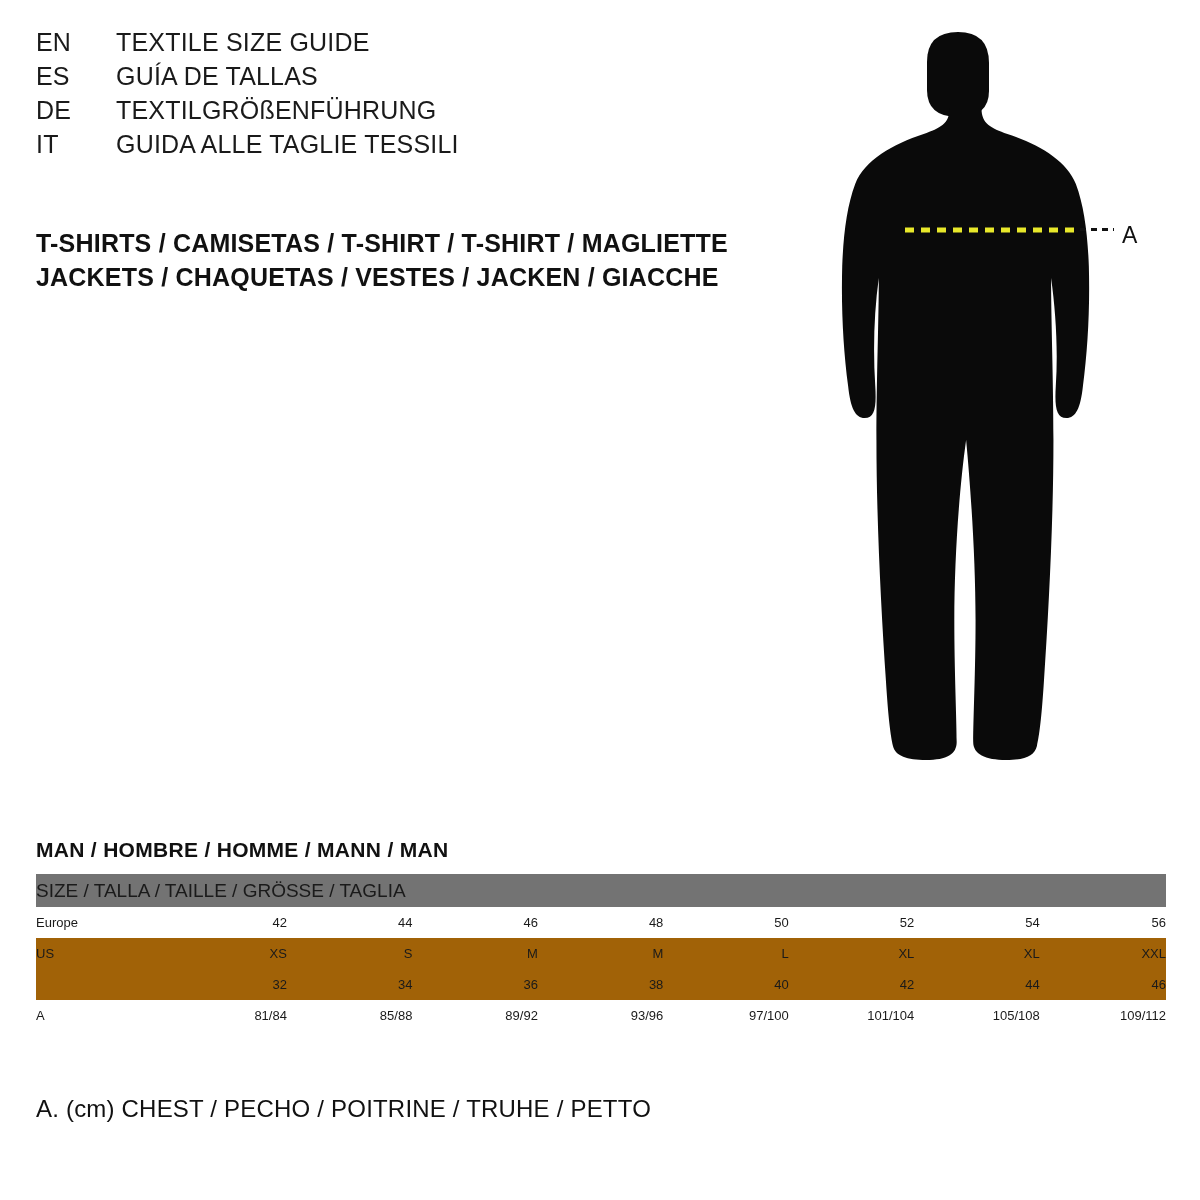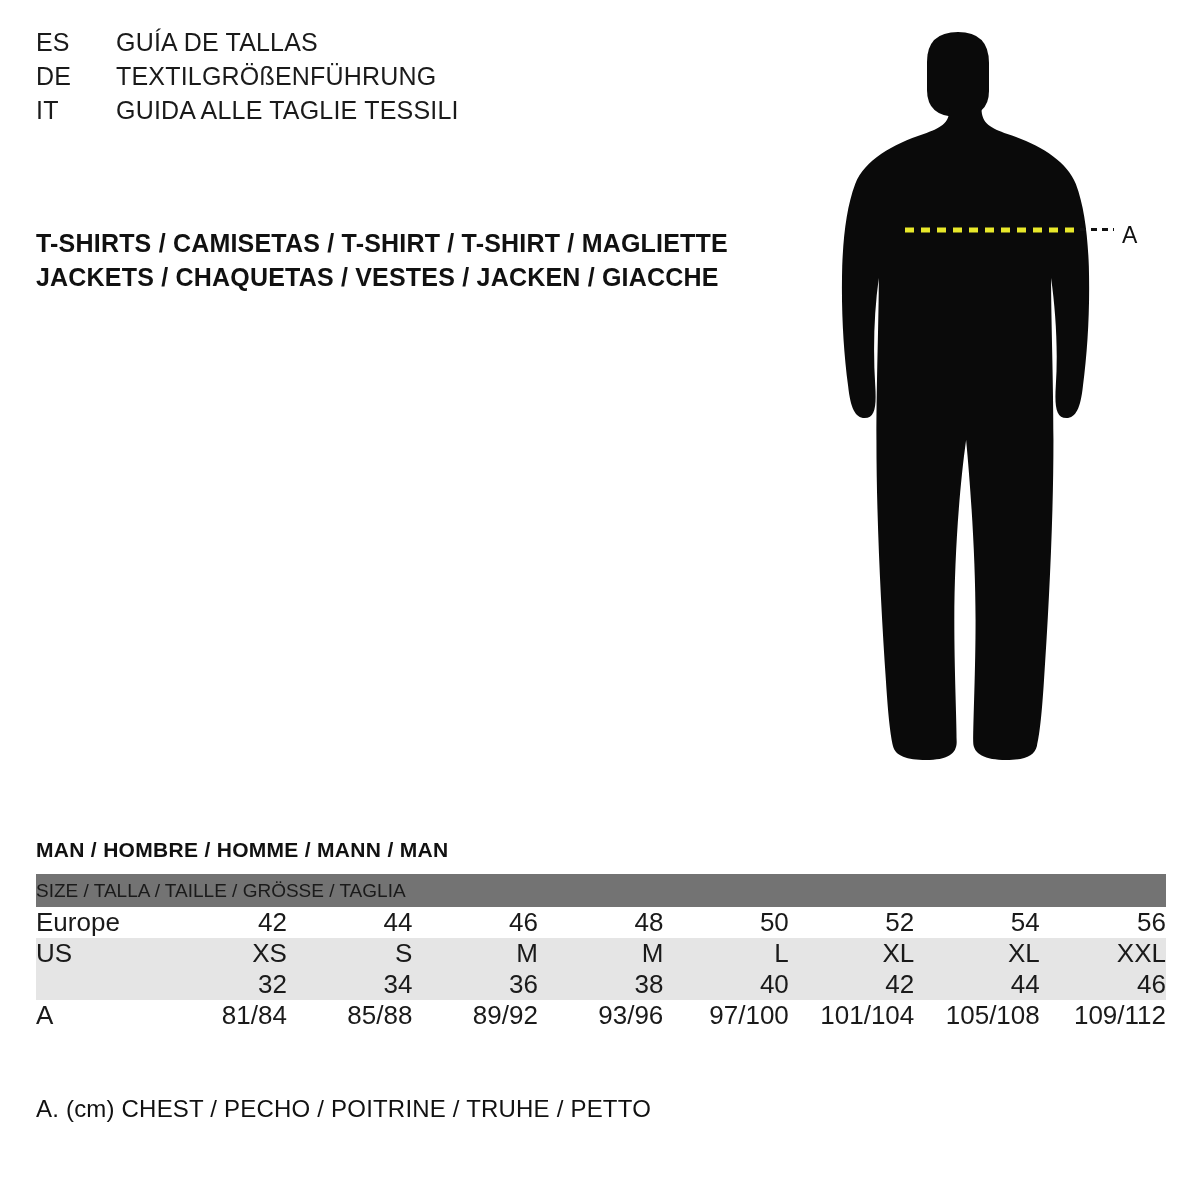--- a/index.html
+++ b/index.html
@@ -100,56 +100,60 @@
     letter-spacing: 0.3px;
     color: #111111;
     margin-bottom: 12px;
   }
   table.size-table {
     border-collapse: collapse;
     width: 1130px;
     table-layout: fixed;
   }
   table.size-table td {
-    font-size: 26px;
+    font-size: 13px;
     color: #1a1a1a;
     height: 31px;
     padding: 0;
     vertical-align: middle;
   }
   td.label-cell {
     text-align: left;
     padding-left: 8px;
     width: 160px;
   }
   td.value-cell {
     text-align: right;
   }
   tr.header-row td {
     background: #737373;
     font-size: 19px;
     color: #1a1a1a;
     height: 33px;
   }
-  tr.shade td { background: #e5e5e5; }
+  tr.shade td { background: #a16207; }
   tr.plain td { background: #ffffff; }
 
   .footnote {
     position: absolute;
     left: 36px;
     top: 1095px;
     font-size: 24px;
     color: #111111;
     letter-spacing: 0.2px;
   }
 </style>
 </head>
 <body>
 
 <div class="lang-block">
+  <div class="lang-row">
+    <span class="lang-code">EN</span>
+    <span class="lang-text">TEXTILE SIZE GUIDE</span>
+  </div>
   <div class="lang-row">
     <span class="lang-code">ES</span>
     <span class="lang-text">GUÍA DE TALLAS</span>
   </div>
   <div class="lang-row">
     <span class="lang-code">DE</span>
     <span class="lang-text">TEXTILGRÖßENFÜHRUNG</span>
   </div>
   <div class="lang-row">
     <span class="lang-code">IT</span>

